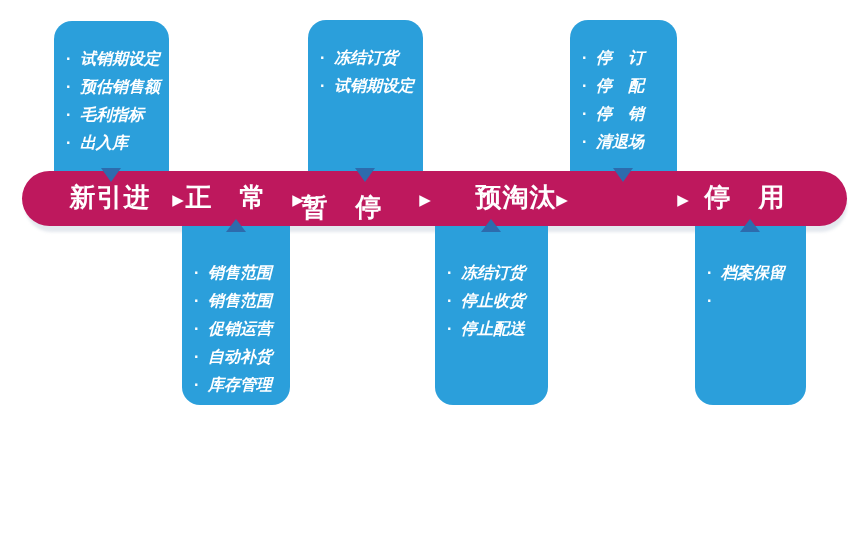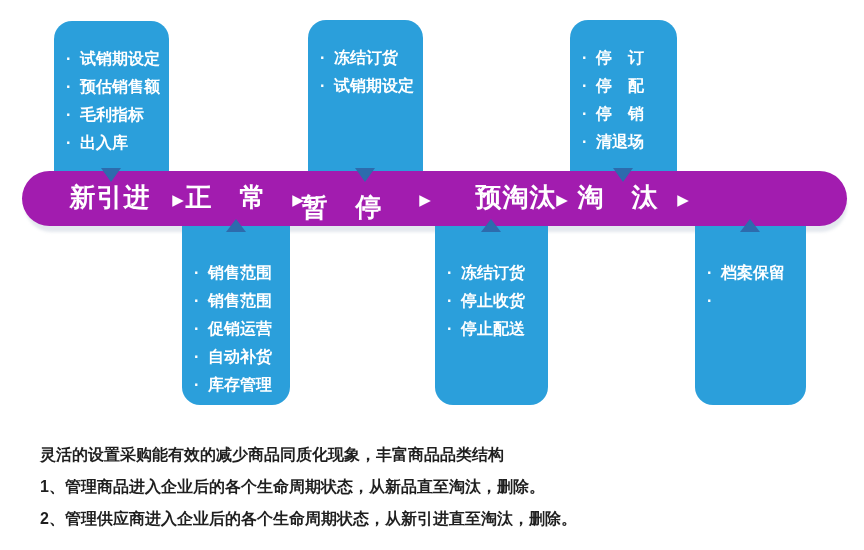--- a/index.html
+++ b/index.html
@@ -22,21 +22,21 @@
     border-radius: 27px;
     background: #e4e8ee;
     filter: blur(1.5px);
     z-index: 0;
   }
   .banner {
     position: absolute;
     left: 22px; top: 171px;
     width: 825px; height: 55px;
     border-radius: 28px;
-    background: #a21caf;
+    background: #be185d;
     z-index: 2;
   }
   .stage-label {
     position: absolute;
     top: 50%;
     transform: translate(-50%, -54%);
     color: #ffffff;
     font-size: 26px;
     font-weight: bold;
     letter-spacing: 1px;
@@ -77,21 +77,21 @@
     font-weight: bold;
     line-height: 28px;
     white-space: normal;
   }
   .bubble .dot {
     flex: 0 0 auto;
     width: 14px;
     text-align: left;
     font-weight: bold;
   }
-  .bubble .txt { display: block; }
+  .bubble .txt { display: block; font-style: italic; }
 
   #box1 { left: 54px;  top: 21px;  width: 115px; height: 155px; }
   #box3 { left: 308px; top: 20px;  width: 115px; height: 156px; }
   #box5 { left: 570px; top: 20px;  width: 107px; height: 156px; }
   #box2 { left: 182px; top: 226px; width: 108px; height: 179px; }
   #box4 { left: 435px; top: 226px; width: 113px; height: 179px; }
   #box6 { left: 695px; top: 226px; width: 111px; height: 179px; }
 
   #box1 ul, #box3 ul, #box5 ul { padding: 24px 6px 0 12px; }
   #box2 ul, #box4 ul, #box6 ul { padding: 33px 6px 0 12px; }
@@ -254,23 +254,18 @@
 
   <div class="banner">
     <span class="stage-label pos-s0">新引进</span>
     <span class="stage-arrow pos-a0">▶</span>
     <span class="stage-label pos-s1">正　常</span>
     <span class="stage-arrow pos-a1">▶</span>
     <span class="stage-label pos-s2">暂　停</span>
     <span class="stage-arrow pos-a2">▶</span>
     <span class="stage-label pos-s3">预淘汰</span>
     <span class="stage-arrow pos-a3">▶</span>
-    <span class="stage-label pos-s4">淘　汰</span>
     <span class="stage-arrow pos-a4">▶</span>
-  </div>
-
-  <div class="footer">
-    <p>灵活的设置采购能有效的减少商品同质化现象，丰富商品品类结构</p>
-    <p>1、管理商品进入企业后的各个生命周期状态，从新品直至淘汰，删除。</p>
-    <p>2、管理供应商进入企业后的各个生命周期状态，从新引进直至淘汰，删除。</p>
-  </div>
+    <span class="stage-label pos-s5">停　用</span>
+  </div>
+
 
 </div>
 
 </body></html>

